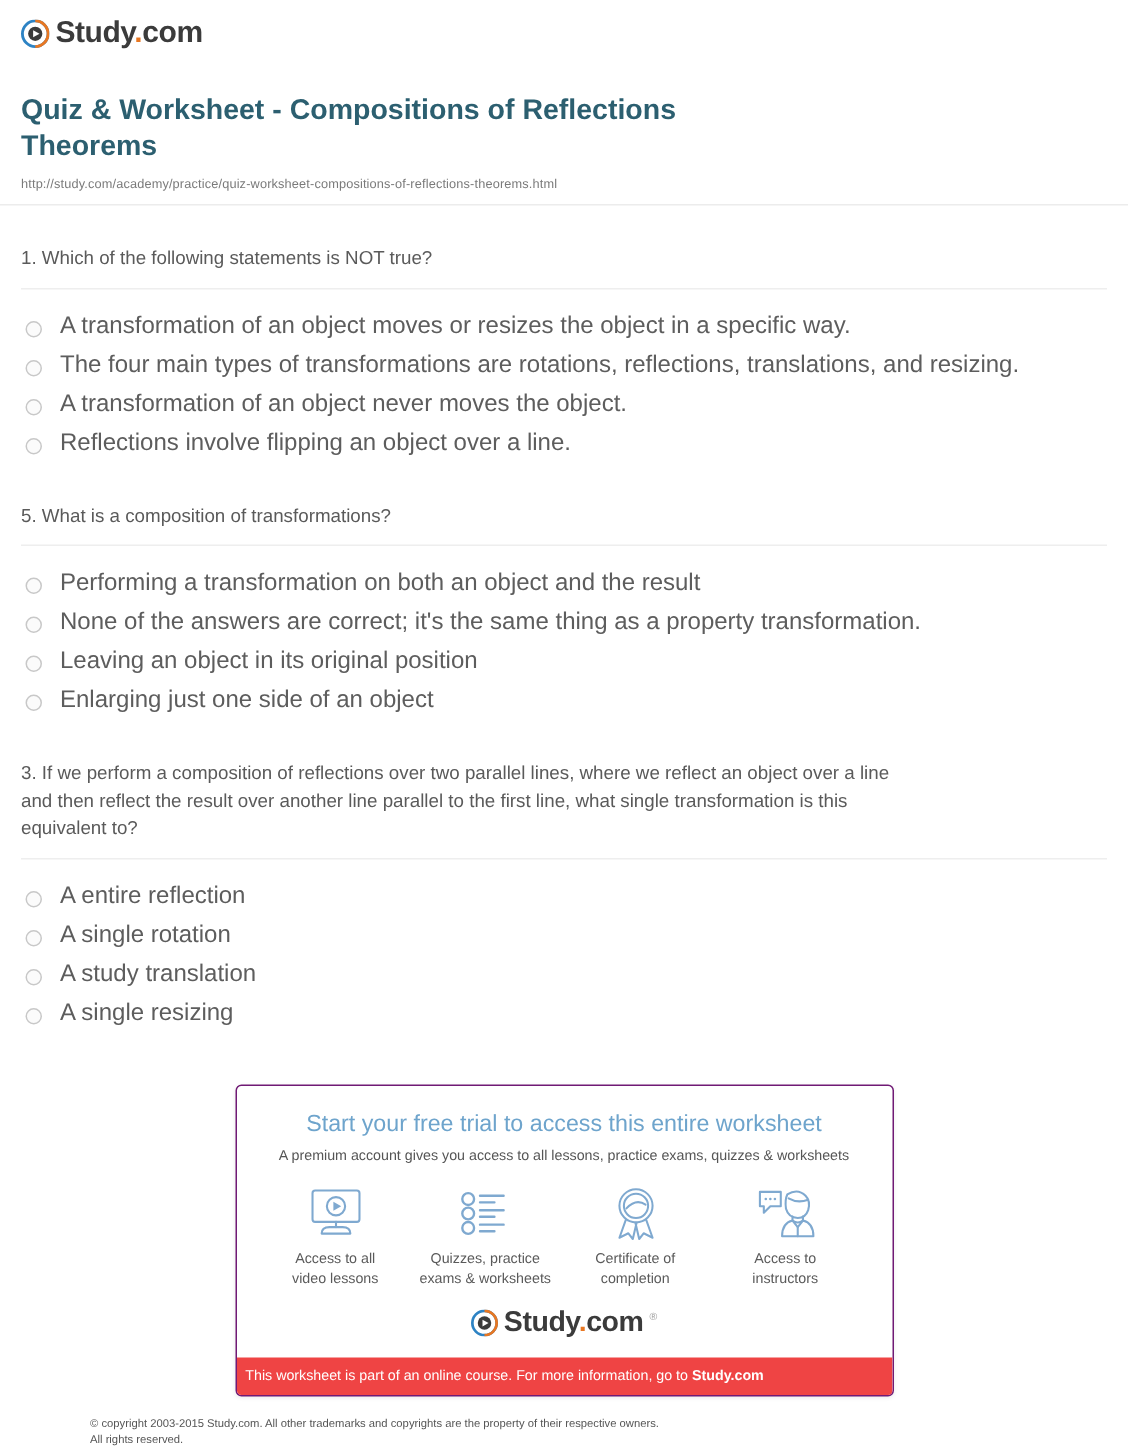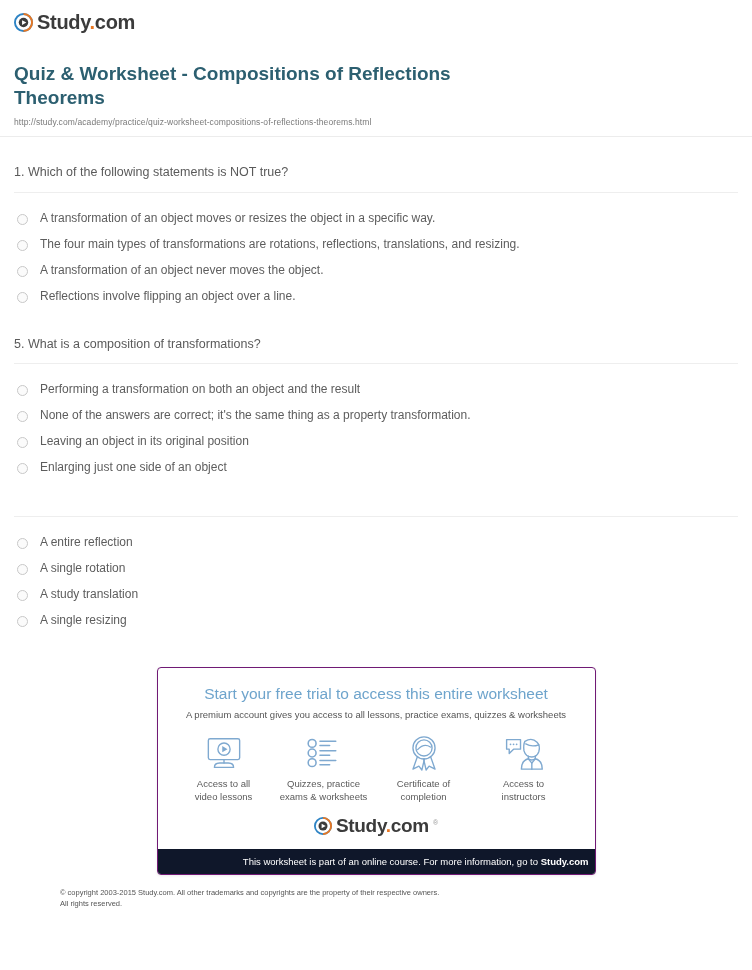--- a/index.html
+++ b/index.html
@@ -96,21 +96,21 @@
   .radio-dot {
     width: 9px;
     height: 9px;
     flex: 0 0 9px;
     border: 1px solid #c8c8c8;
     border-radius: 50%;
     background: #fbfbfb;
     margin-top: 3px;
   }
   .answer-label {
-    font-size: 12px;
+    font-size: 16px;
     line-height: 14px;
     color: #5d5d5d;
   }
 
   
   .promo-wrap {
     padding: 34px 0 0 0;
     display: flex;
     justify-content: center;
   }
@@ -167,23 +167,23 @@
   }
   .promo-logo .brand-word { font-size: 19px; }
   .promo-logo .brand-mark { width: 18px; height: 18px; flex: 0 0 18px; }
   .tm {
     font-size: 7px;
     color: #9a9a9a;
     align-self: flex-start;
     margin-top: 4px;
   }
   .promo-bar {
-    background: #0f172a;
+    background: #ef4444;
     color: #ffffff;
-    text-align: right;
+    text-align: left;
     font-size: 9.5px;
     padding: 7px 6px;
   }
   .promo-bar b { font-weight: bold; }
 
   
   .copyright {
     font-size: 7.5px;
     line-height: 11px;
     color: #555555;
@@ -255,20 +255,21 @@
         <span class="answer-label">Leaving an object in its original position</span>
       </li>
       <li class="answer-item">
         <span class="radio-dot"></span>
         <span class="answer-label">Enlarging just one side of an object</span>
       </li>
     </ul>
   </div>
 
   <div class="question-block">
+    <p class="question-text">3. If we perform a composition of reflections over two parallel lines, where we reflect an object over a line and then reflect the result over another line parallel to the first line, what single transformation is this equivalent to?</p>
     <hr class="question-rule">
     <ul class="answers">
       <li class="answer-item">
         <span class="radio-dot"></span>
         <span class="answer-label">A entire reflection</span>
       </li>
       <li class="answer-item">
         <span class="radio-dot"></span>
         <span class="answer-label">A single rotation</span>
       </li>

